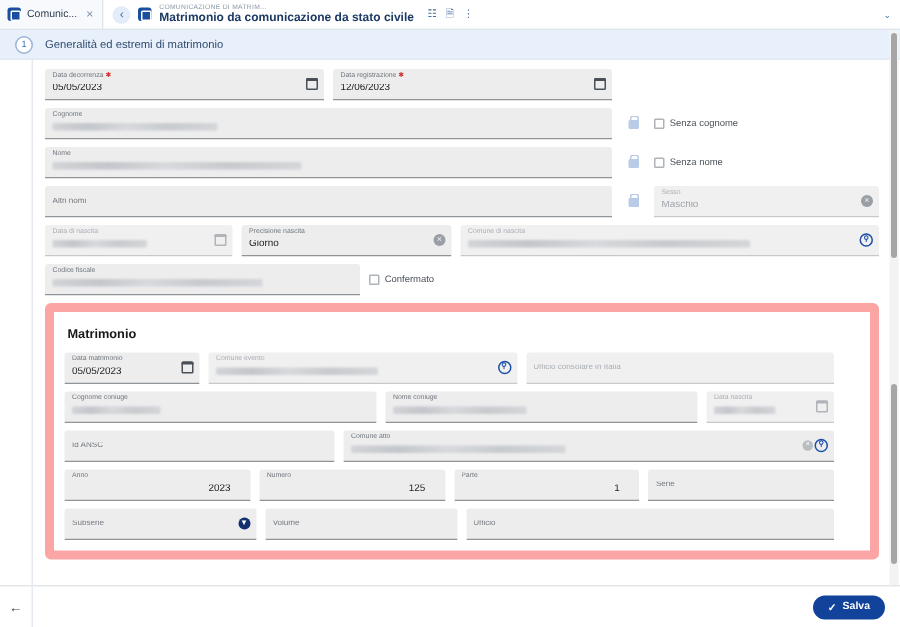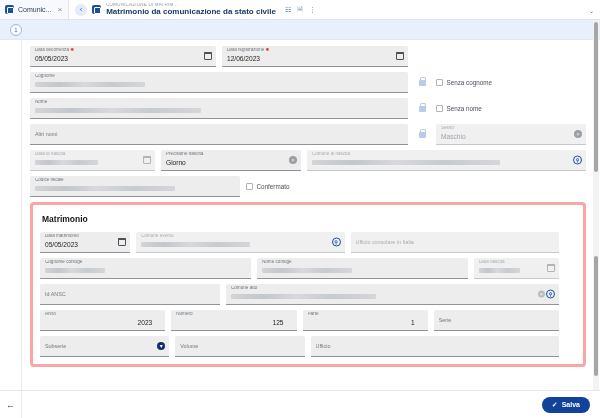--- a/index.html
+++ b/index.html
@@ -198,21 +198,21 @@
   
   .cbox-wrap { display: flex; align-items: center; gap: 4px; height: 21px; }
   .cbox {
     width: 6.5px; height: 6.5px; border: 1px solid #aeb3b9;
     border-radius: 1px; background: #fff; flex: 0 0 6.5px;
   }
   .cbox-label { font-size: 6.3px; color: #4a5159; white-space: nowrap; }
 
   
   .panel {
-    border: 3px solid #fca5a5;
+    border: 6px solid #fca5a5;
     border-radius: 4px;
     padding: 6px 24px 7px 7px;
     margin-bottom: 6px;
     background: #ffffff;
   }
   .panel-title {
     font-size: 8.5px; font-weight: bold; color: #17181a;
     padding: 3px 2px 8px 2px;
   }
 
@@ -274,20 +274,21 @@
       <span class="act-ico">🗎</span>
       <span class="act-ico">⋮</span>
     </span>
   </div>
 
   <span class="tabbar-chevron">⌄</span>
 </div>
 
 <div class="step-header">
   <span class="step-num">1</span>
+  <span class="step-title">Generalità ed estremi di matrimonio</span>
 </div>
 
 <div class="body-area">
   <div class="rail"></div>
 
   <div class="form-scroll">
 
     <div class="row">
       <div class="field" style="flex:1">
         <span class="flabel"><span>Data decorrenza</span> <span style="color:#d32f2f">✱</span></span>

